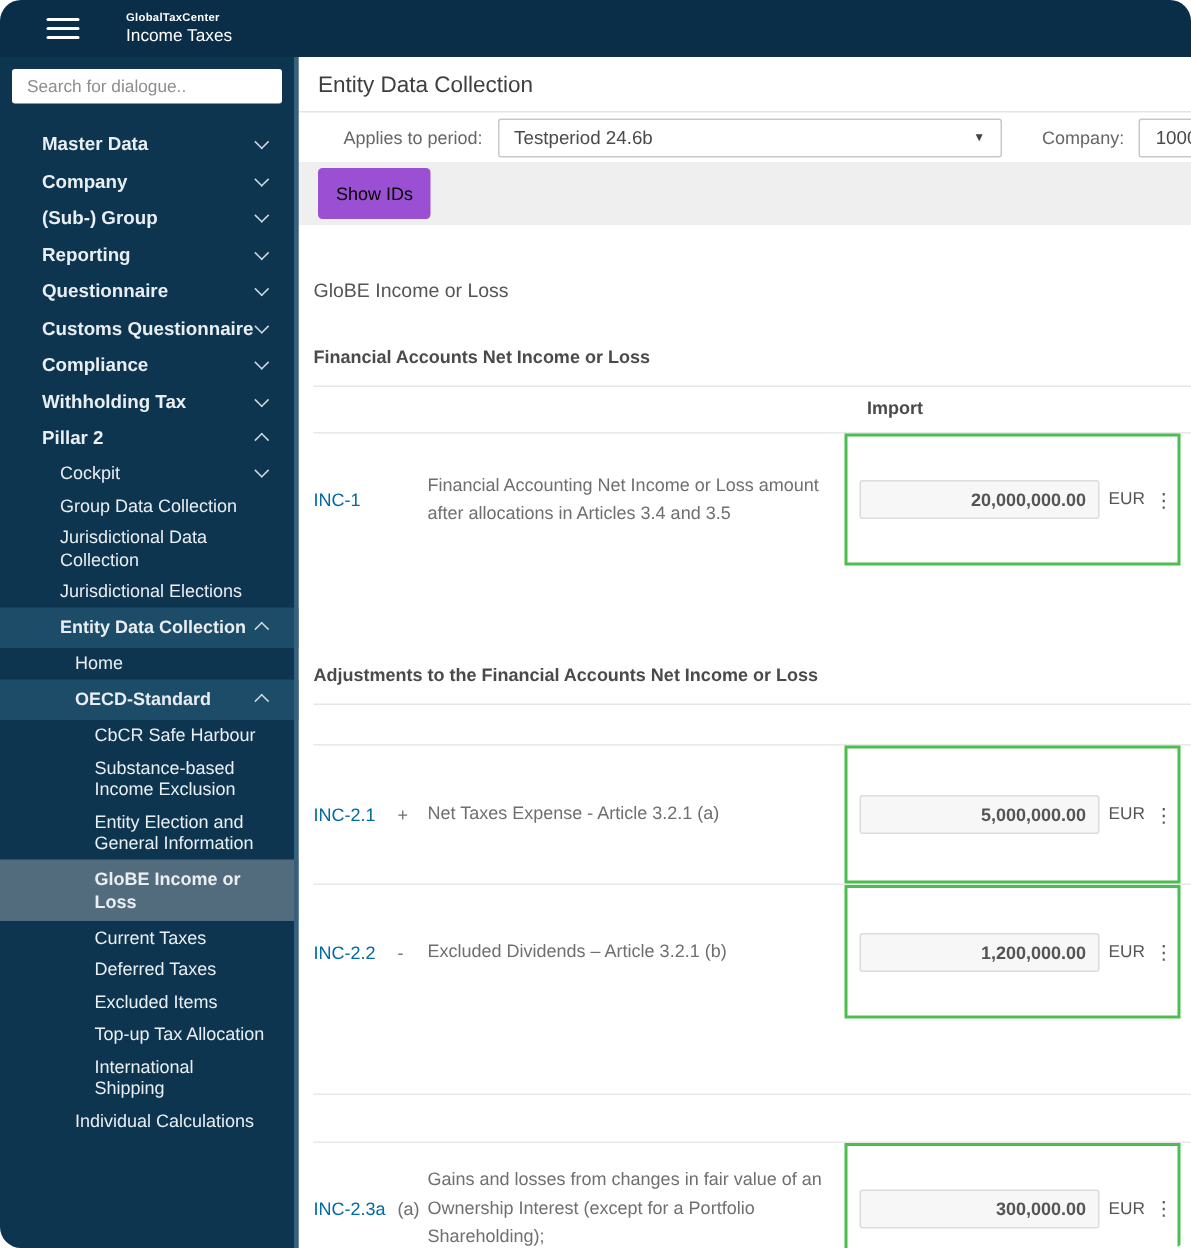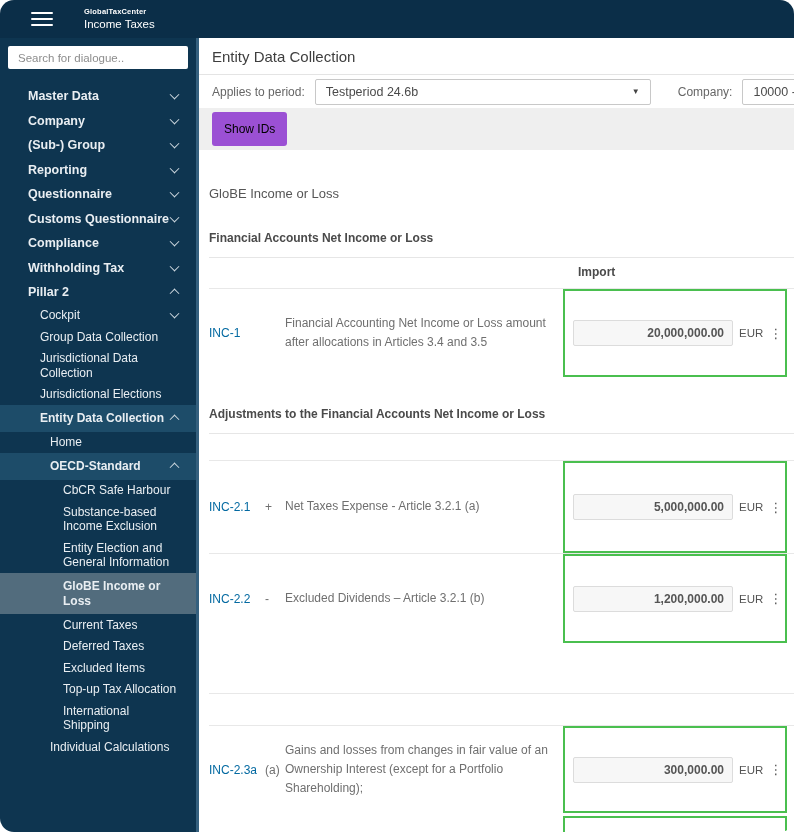--- a/index.html
+++ b/index.html
@@ -49,41 +49,41 @@
   .lvl2 { padding-top:3.5px; padding-bottom:3.5px; padding-left:40px; }
   .lvl3 { padding-top:3.5px; padding-bottom:3.5px; padding-left:50px; }
   .lvl4 { padding-top:3.5px; padding-bottom:3.5px; padding-left:63px; }
   .nav-item.bold { font-weight:700; }
   .nav-item.highlight { background: var(--highlight,#1d4c69); padding-top:6px; padding-bottom:6px; }
   .nav-item.selected  { background: var(--selected,#526c7d); padding-top:6px; padding-bottom:6px; }
   
   main.main { flex: 1; overflow: hidden; background:#fff; }
   .title-row { height: 37px; display:flex; align-items:center; padding-left: 13px; border-bottom: 1px solid #e4e4e4; }
   .page-title { font-size: 15px; font-weight: 500; color:#3e3e3e; }
-  .filter-row { height: 33px; display:flex; align-items:center; padding-left: 13px; font-size:12px; color:#666; white-space:nowrap; }
+  .filter-row { height: 33px; display:flex; align-items:center; padding-left: 30px; font-size:12px; color:#666; white-space:nowrap; }
   .select {
     height: 26px; border: 1px solid #c8c8c8; border-radius: 2px; background:#fff;
     display:flex; align-items:center; padding: 0 10px; font-size: 12.5px; color:#4a4a4a;
     cursor:pointer; flex:none;
   }
   .select .caret { margin-left:auto; font-size: 8px; color:#444; padding-left:8px; }
   .select.period { width: 336px; margin-left: 10px; }
   .filter-row .company-label { margin-left: 27px; }
   .select.company { width: 170px; margin-left: 10px; overflow:hidden; }
   .select.company .sel-value { overflow:hidden; white-space:nowrap; }
   .toolbar { height: 42px; background: var(--toolbar,#efefef); display:flex; align-items:center; padding-left: 13px; }
   .btn-purple {
     background: var(--purple,#9b50d4); color:#000000; border:none; border-radius:3px;
     font-size:12px; font-family:"Liberation Sans",sans-serif; padding: 10px 12px; cursor:pointer;
   }
   .content { padding-left: 10px; }
   .section-title { margin-top: 36px; font-size: 13px; color:#555; }
   .group-heading { font-size: 12px; font-weight: 700; color:#4a4a4a; padding-bottom: 12px; border-bottom: 1px solid #e6e6e6; }
   .group:first-of-type .group-heading { margin-top: 30px; }
-  .group + .group .group-heading { margin-top: 30px; }
+  .group + .group .group-heading { margin-top: 66px; }
   .col-band { position: relative; }
   .col-band .import-label { position:absolute; left: 369px; bottom: 9px; font-size:12px; font-weight:700; color:#4a4a4a; }
   .row { display:flex; align-items:center; border-top:1px solid #e8e8e8; }
   .code { width: 56px; flex:none; font-size:12px; color:#0369a1; }
   .sign { width: 20px; flex:none; font-size:12px; color:#6f6f6f; }
   .desc { flex:1; font-size:12px; color:#6f6f6f; line-height: 1.6; padding-right: 14px; max-width: 292px; }
   .import-cell {
     width: 224px; flex:none; margin-left:auto; margin-right: 7px; align-self: stretch;
     border: 2px solid var(--green,#4abf4f);
     display:flex; align-items:center; padding: 0 8px;

